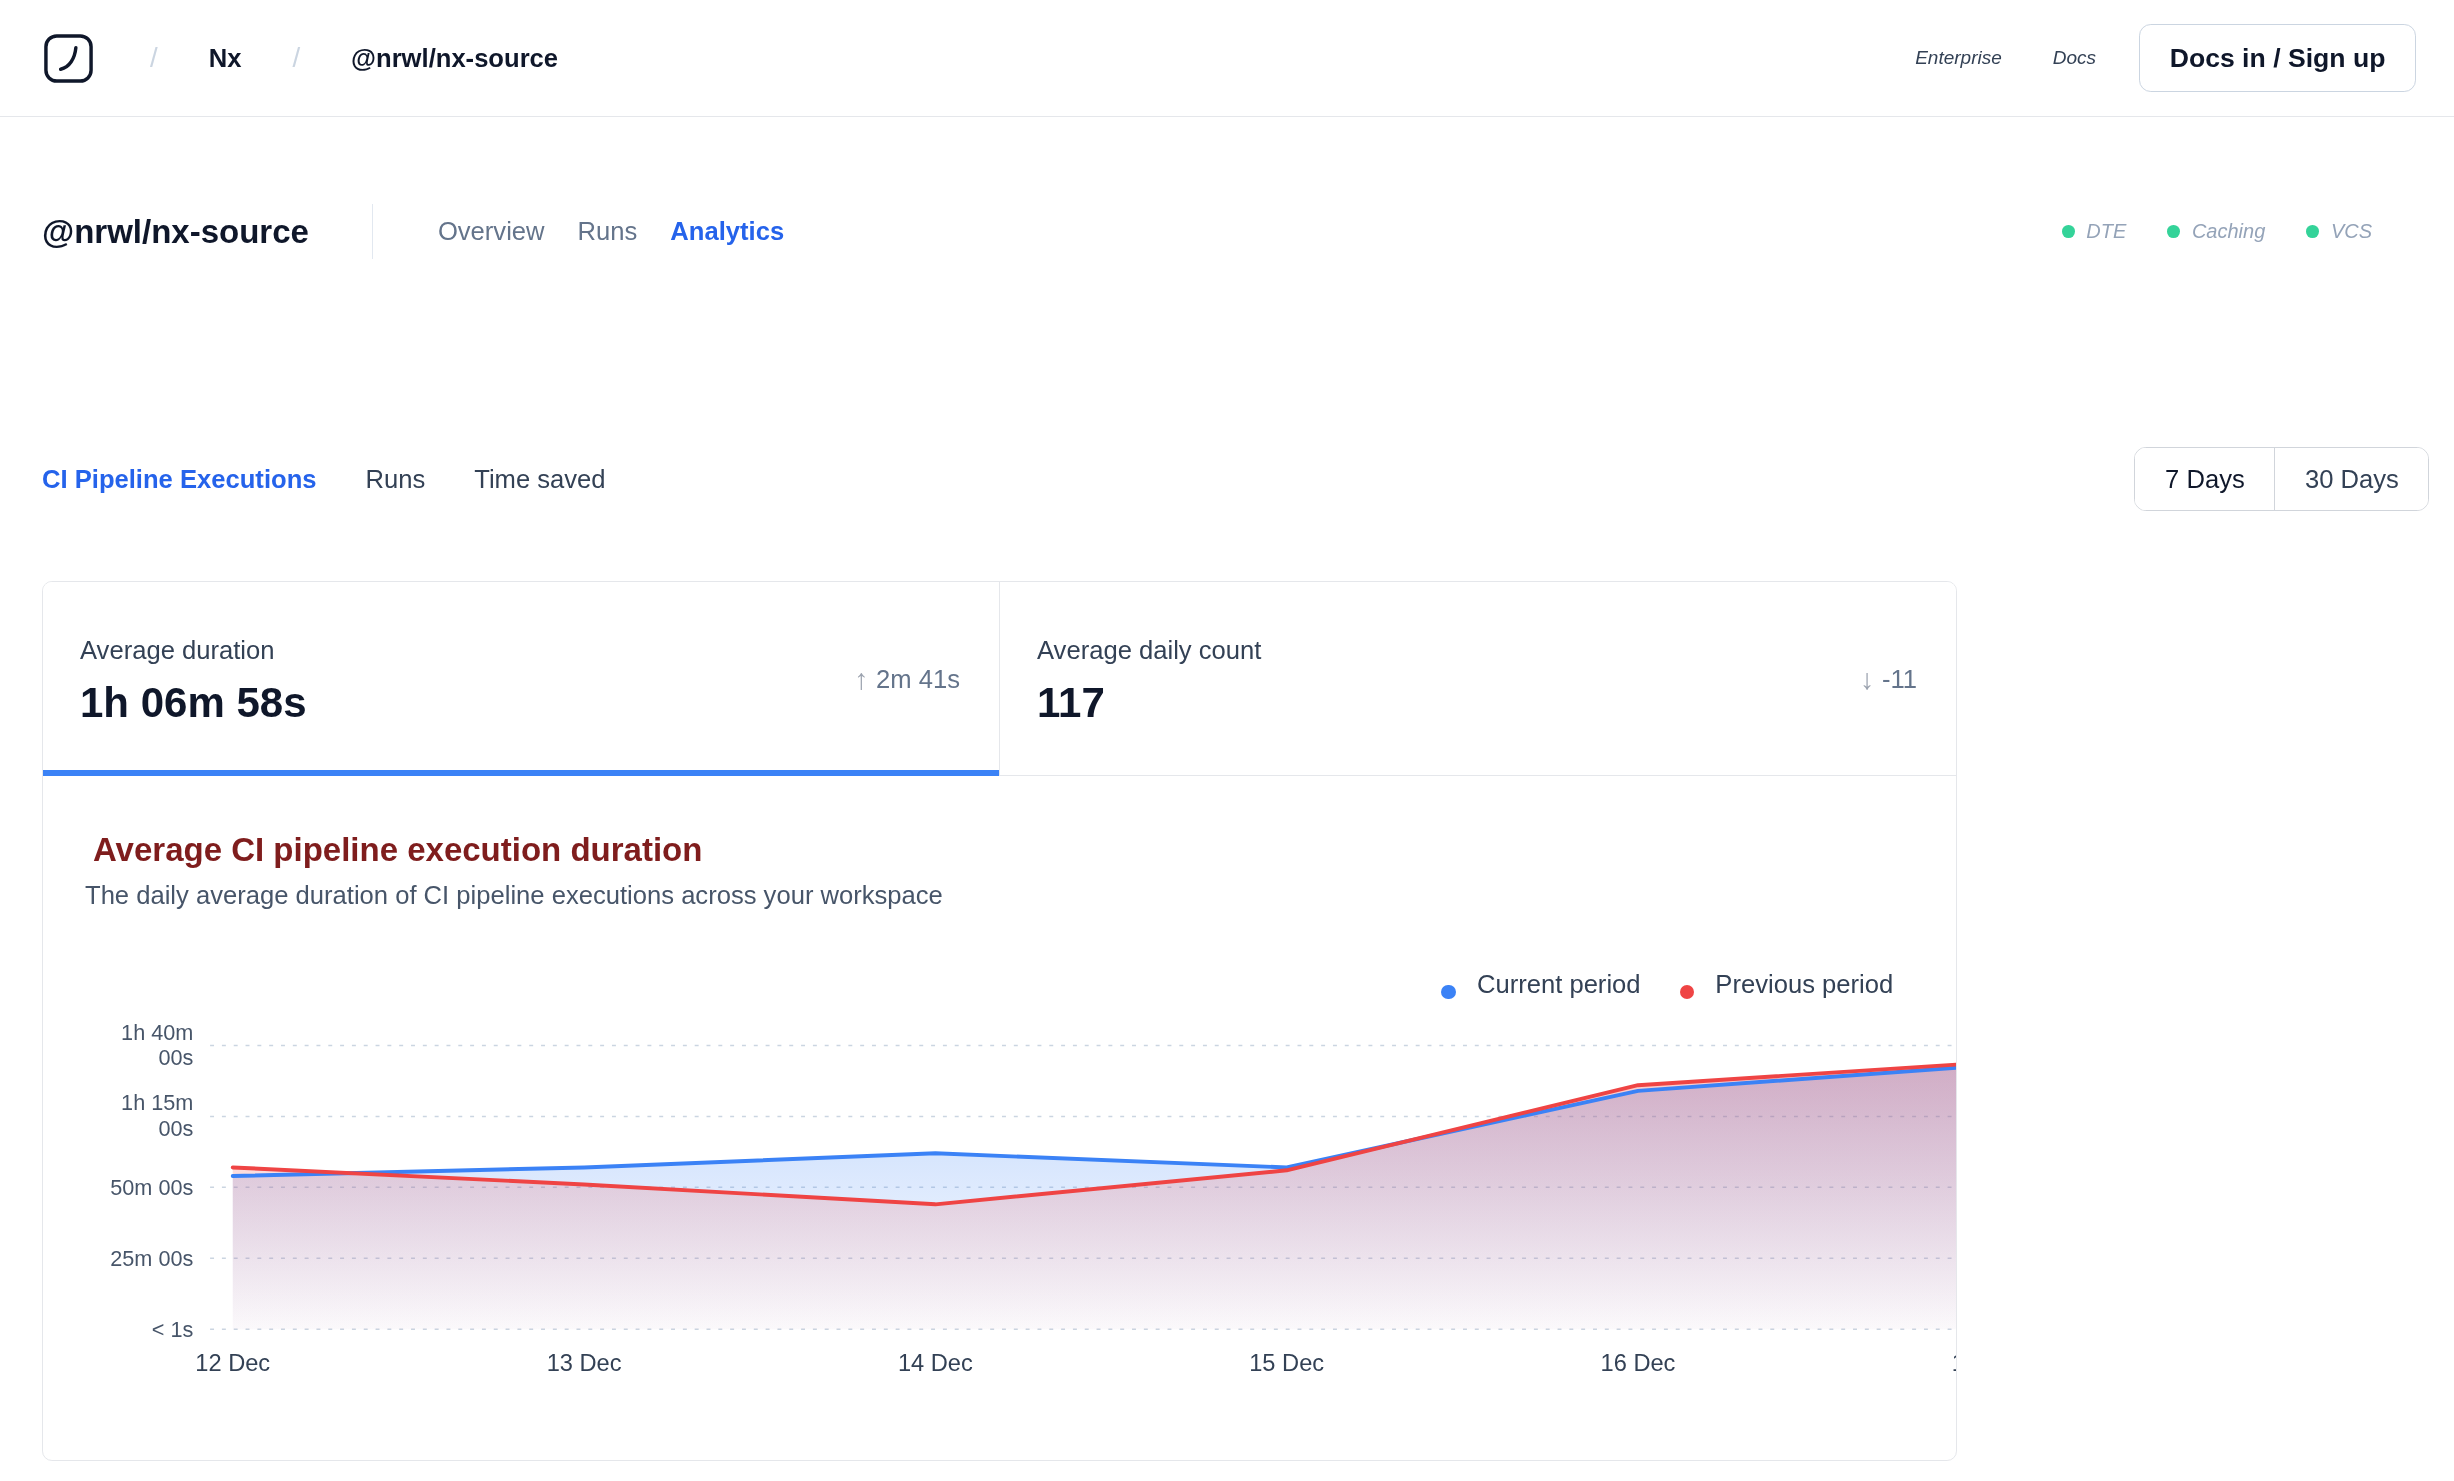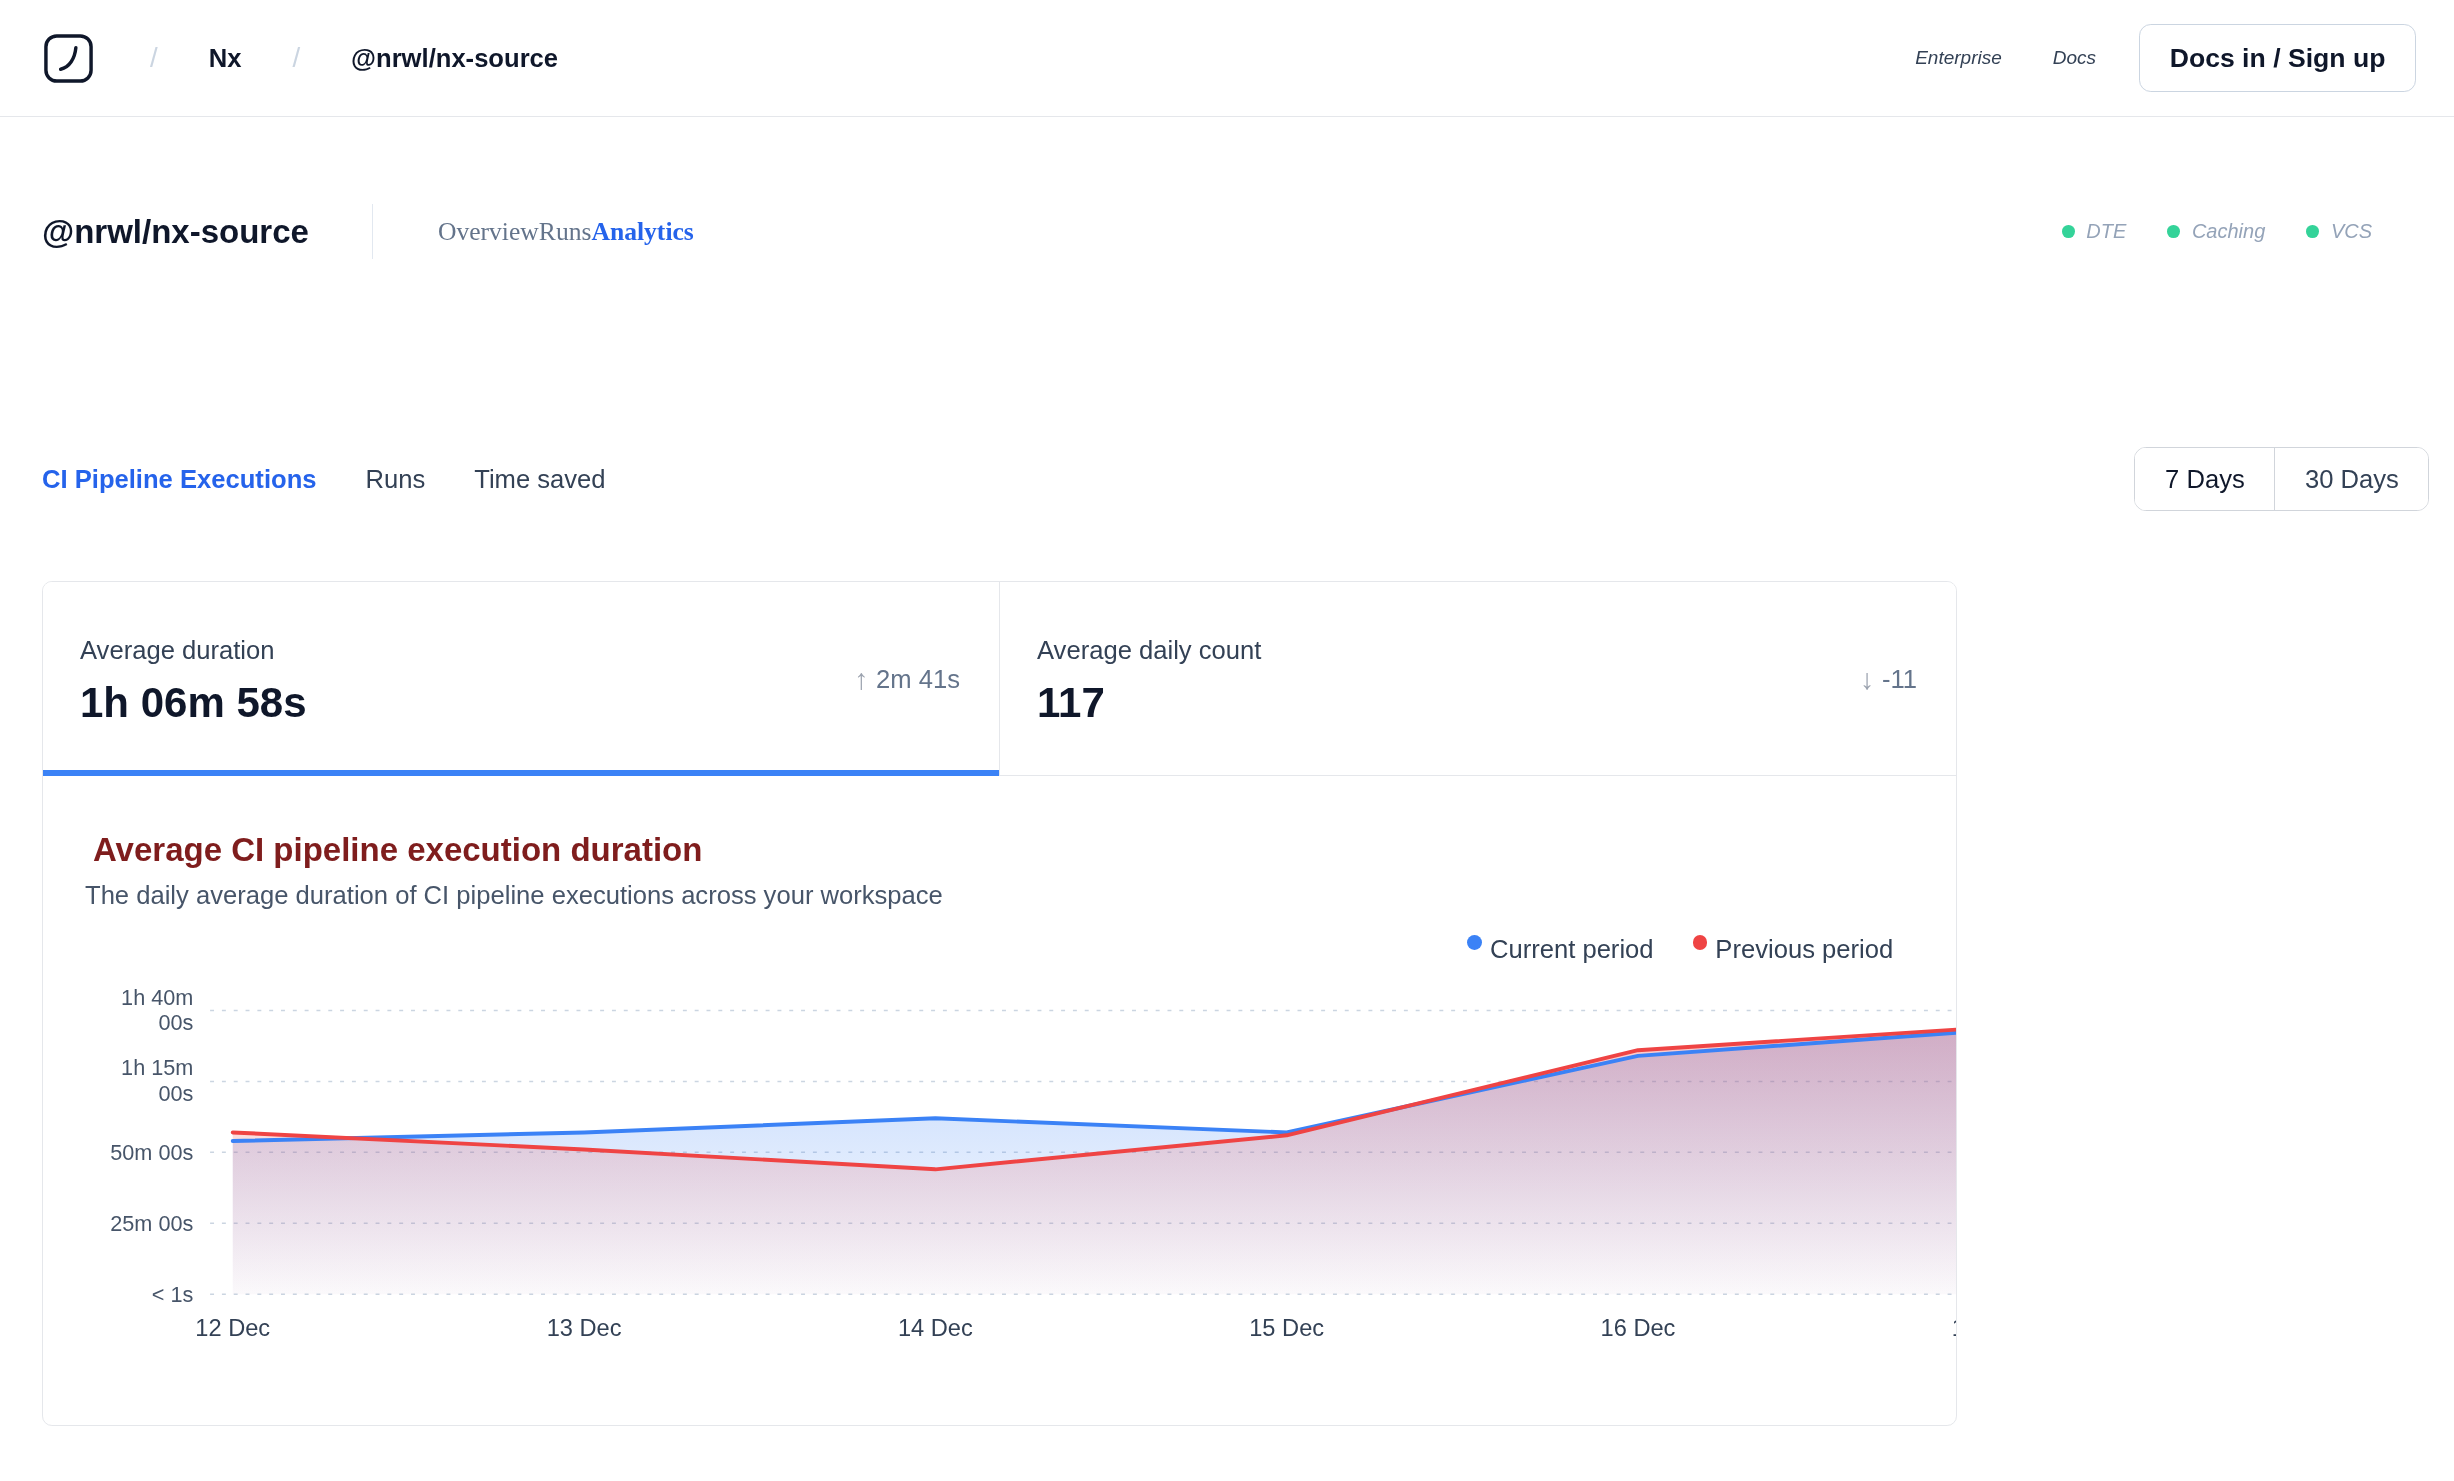--- a/index.html
+++ b/index.html
@@ -39,21 +39,21 @@
   }
 
   
   .title-row {
     display:flex; align-items:center;
     margin-top: 87px;
     padding: 0 83px 0 42px;
   }
   .page-title { font-size:33px; font-weight:700; margin:0; color:#0f172a; }
   .v-divider { width:1px; height:55px; background:#e2e8f0; margin:0 65px 0 63px; }
-  .ws-tabs { display:flex; font-size:25.6px; color:#64748b; align-items:center;font-family:Liberation Serif, serif; }
+  .ws-tabs { display:flex; gap:33px; font-size:25.6px; color:#64748b; align-items:center; }
   .ws-tab { cursor:pointer; padding:5.9px 0; }
   .ws-tab.active { color:#2563eb; font-weight:600; }
   .status-group { margin-left:auto; display:flex; gap:41px; align-items:center; }
   .status-item { display:flex; align-items:center; gap:11.8px; font-size:20px; color:#94a3b8;font-style:italic; }
   .status-dot { width:12.8px; height:12.8px; border-radius:50%; background:#34d399; }
 
   
   .metric-row {
     margin-top: 188px;
     padding: 0 25.6px 0 42px;
@@ -98,21 +98,21 @@
   .active-underline {
     position:absolute; left:0; right:0; bottom:-1px; height:5.9px;
     background:#3b82f6;
   }
 
   
   .chart-block { padding: 47px 47px 55px 42px; }
   .chart-title { font-size:33px; font-weight:700; margin:8px; color:#7f1d1d; }
   .chart-subtitle { font-size:25.6px; color:#475569; margin-top:11.8px; }
   .legend { display:flex; justify-content:flex-end; align-items:center; gap:39px; margin-top:25.6px; padding-right:15.8px; font-size:25.6px; color:#334155; }
-  .legend-item { display:flex; align-items:flex-start; gap:8px; }
+  .legend-item { display:flex; align-items:flex-end; gap:21px;margin-top:35px; }
   .legend-dot { width:14.8px; height:14.8px; border-radius:50%; }
   .chart-svg { display:block; margin-top:11.8px; }
 </style>
 </head>
 <body>
 
 <div class="header">
   <div class="logo-box">
     <svg width="53" height="53" viewBox="0 0 54 54">
       <rect x="4" y="4" width="46" height="46" rx="11" fill="none" stroke="#0f172a" stroke-width="3.5"></rect>

